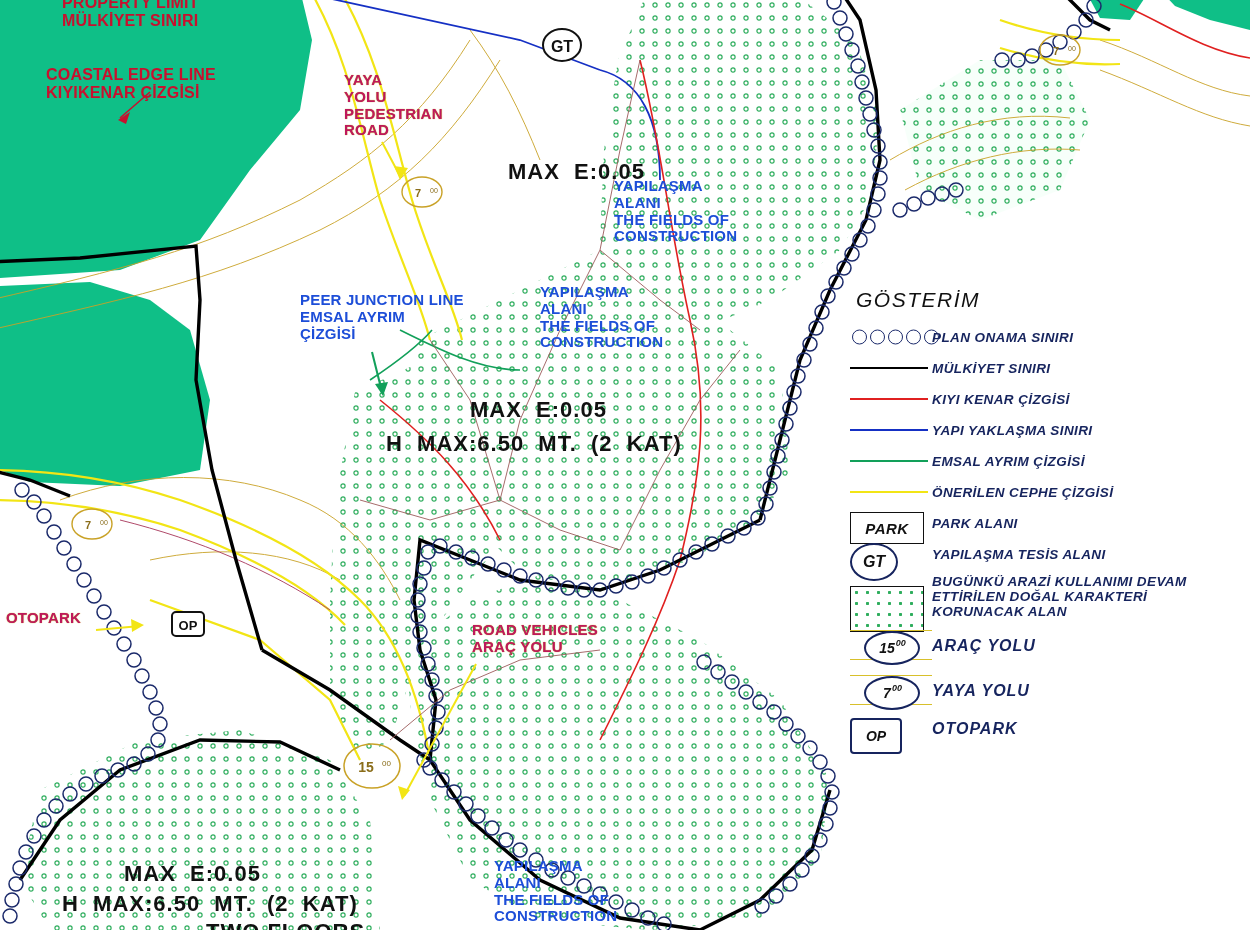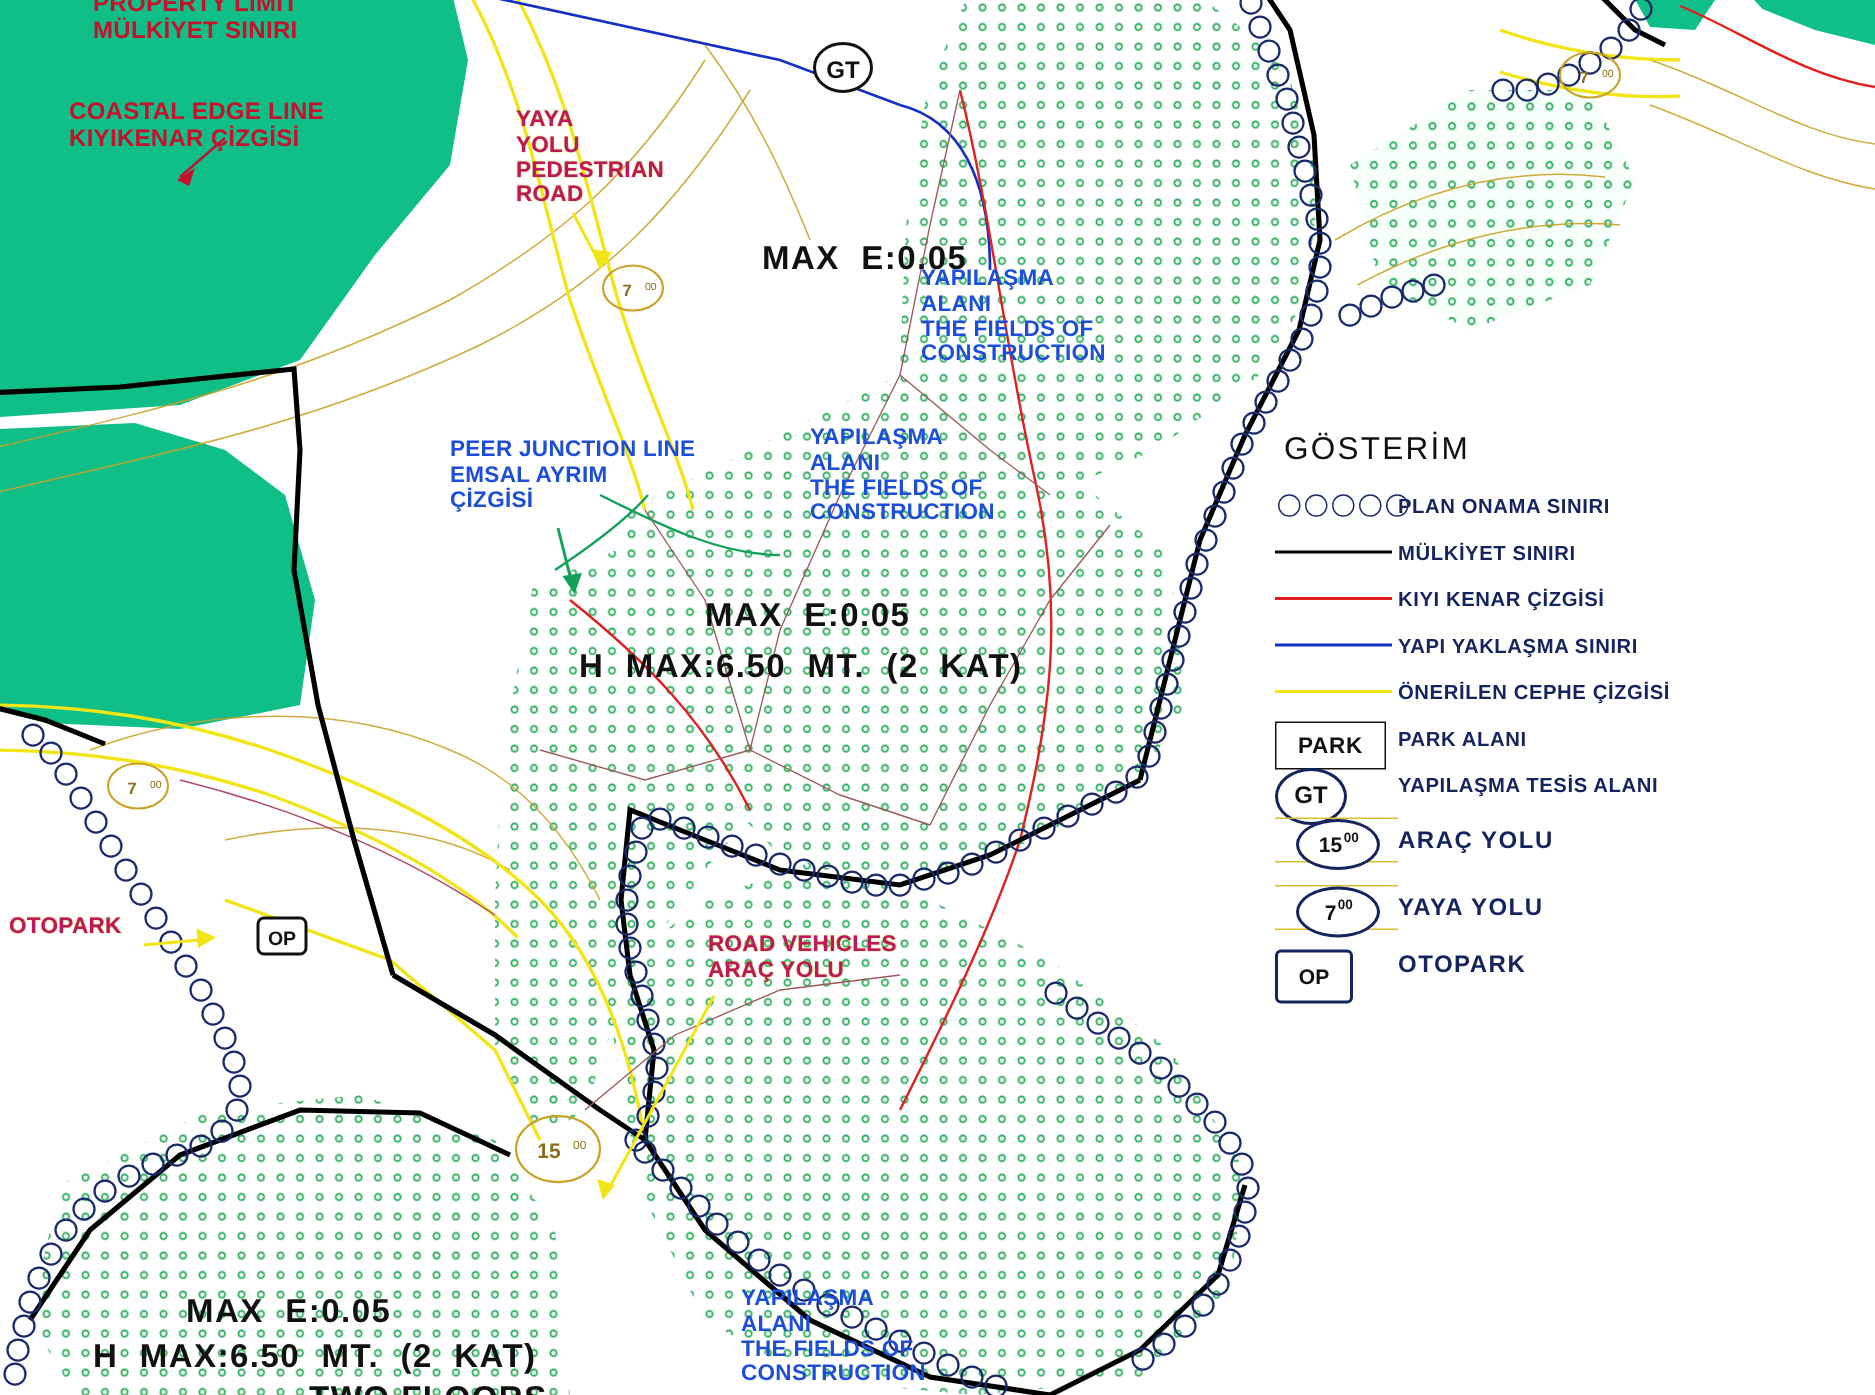--- a/index.html
+++ b/index.html
@@ -23,21 +23,21 @@
     white-space:pre;
     letter-spacing:.2px;
   }
   .ann.red{color:#c8102e;font-size:16px;}
   .ann.green{color:#1d4ed8;font-size:15px;}
   .ann.yellow{color:#be185d;font-size:15px;text-shadow:0 0 1px #b9a700;}
   .ann.black{color:#111;font-size:22px;font-weight:bold;letter-spacing:1px;}
 
   
   #legend{
-    position:absolute;left:850px;top:288px;width:396px;
+    position:absolute;left:850px;top:288px;width:396px;font-style:italic;
   }
   .legend-title{
     font-size:21px;letter-spacing:1.5px;color:#111;font-weight:500;
     margin:0 0 14px 6px;font-family:"Liberation Sans",sans-serif;
   }
   .lrow{
     display:flex;align-items:center;margin-bottom:9px;
   }
   .lsym{width:82px;height:22px;position:relative;flex:0 0 82px;}
   .llab{
@@ -437,35 +437,49 @@
         <div class="llab">KIYI KENAR ÇİZGİSİ</div>
       </div>
       <div class="lrow">
         <div class="lsym">
           <span class="line" style="border-top-color: rgb(21, 48, 196);"></span>
         </div>
         <div class="llab">YAPI YAKLAŞMA SINIRI</div>
       </div>
       <div class="lrow">
         <div class="lsym">
+          <span class="line" style="border-top-color: rgb(18, 160, 90);"></span>
+        </div>
+        <div class="llab">EMSAL AYRIM ÇİZGİSİ</div>
+      </div>
+      <div class="lrow">
+        <div class="lsym">
           <span class="line" style="border-top-color: rgb(242, 229, 21);"></span>
         </div>
         <div class="llab">ÖNERİLEN CEPHE ÇİZGİSİ</div>
       </div>
       <div class="lrow">
         <div class="lsym">
           <div class="boxsym">PARK</div>
         </div>
         <div class="llab">PARK ALANI</div>
       </div>
       <div class="lrow">
         <div class="lsym">
           <div class="ovalsym gt">GT</div>
         </div>
         <div class="llab">YAPILAŞMA TESİS ALANI</div>
+      </div>
+      <div class="lrow">
+        <div class="lsym">
+          <div class="boxsym dotted"></div>
+        </div>
+        <div class="llab">BUGÜNKÜ ARAZİ KULLANIMI DEVAM
+ETTİRİLEN DOĞAL KARAKTERİ
+KORUNACAK ALAN</div>
       </div>
       <div class="lrow">
         <div class="lsym" style="height: 36px;">
           <div class="road-sym">
             <span class="rl" style="top: 2px;"></span>
             <span class="rl" style="top: 31px;"></span>
             <div class="ovalsym ov">15<sup>00</sup></div>
           </div>
         </div>
         <div class="llab big">ARAÇ YOLU</div>

